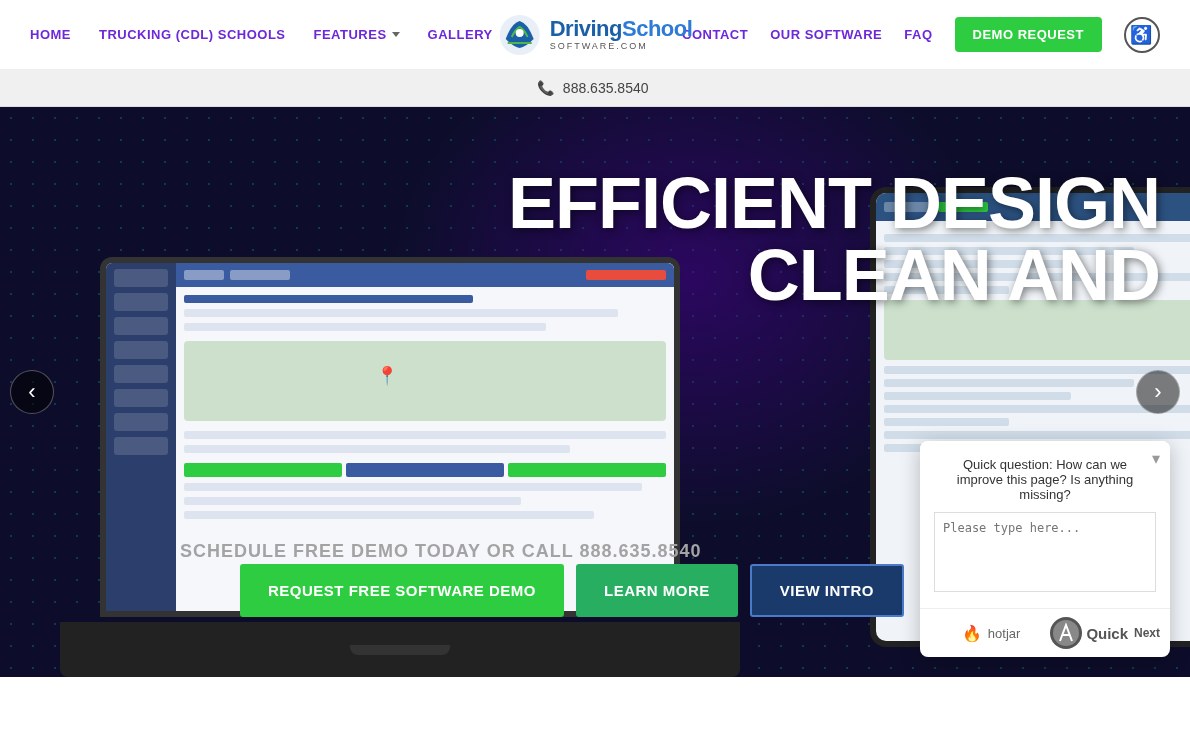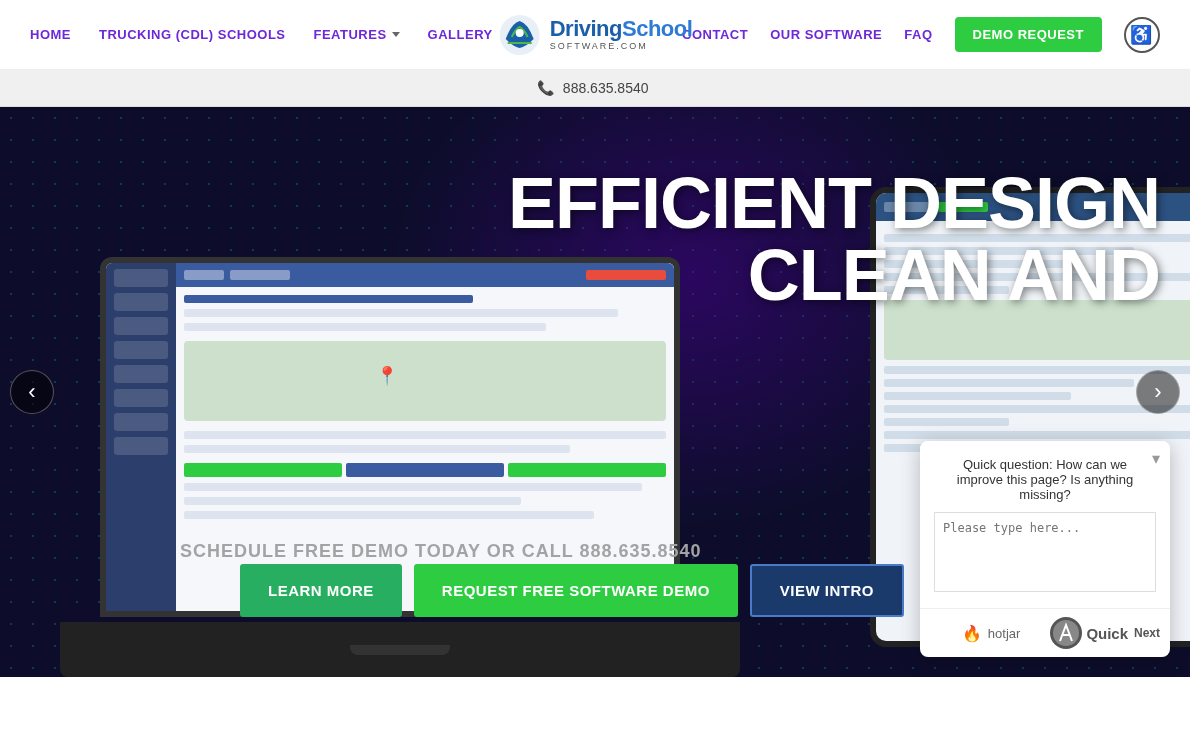--- a/index.html
+++ b/index.html
@@ -588,22 +588,22 @@
     <div class="hero-text-overlay">
       <div class="hero-title">
         <div>EFFICIENT DESIGN</div>
         <div>CLEAN AND</div>
       </div>
     </div>
 
     <div style="position:absolute; bottom: 115px; left: 180px; z-index:10; color: #a3a3a3; font-size: 18px; font-weight: 700; letter-spacing: 1px;">SCHEDULE FREE DEMO TODAY OR CALL 888.635.8540</div>
 
     <div class="hero-cta">
+      <button class="cta-btn green">REQUEST FREE SOFTWARE DEMO</button>
       <button class="cta-btn green2">LEARN MORE</button>
-      <button class="cta-btn green">REQUEST FREE SOFTWARE DEMO</button>
       <button class="cta-btn dark">VIEW INTRO</button>
     </div>
 
     <div class="tablet-mockup">
       <div class="tablet-outer">
         <div class="tablet-screen">
           <div class="tablet-top-bar">
             <div class="t-btn"></div>
             <div class="t-btn t-green"></div>
           </div>

